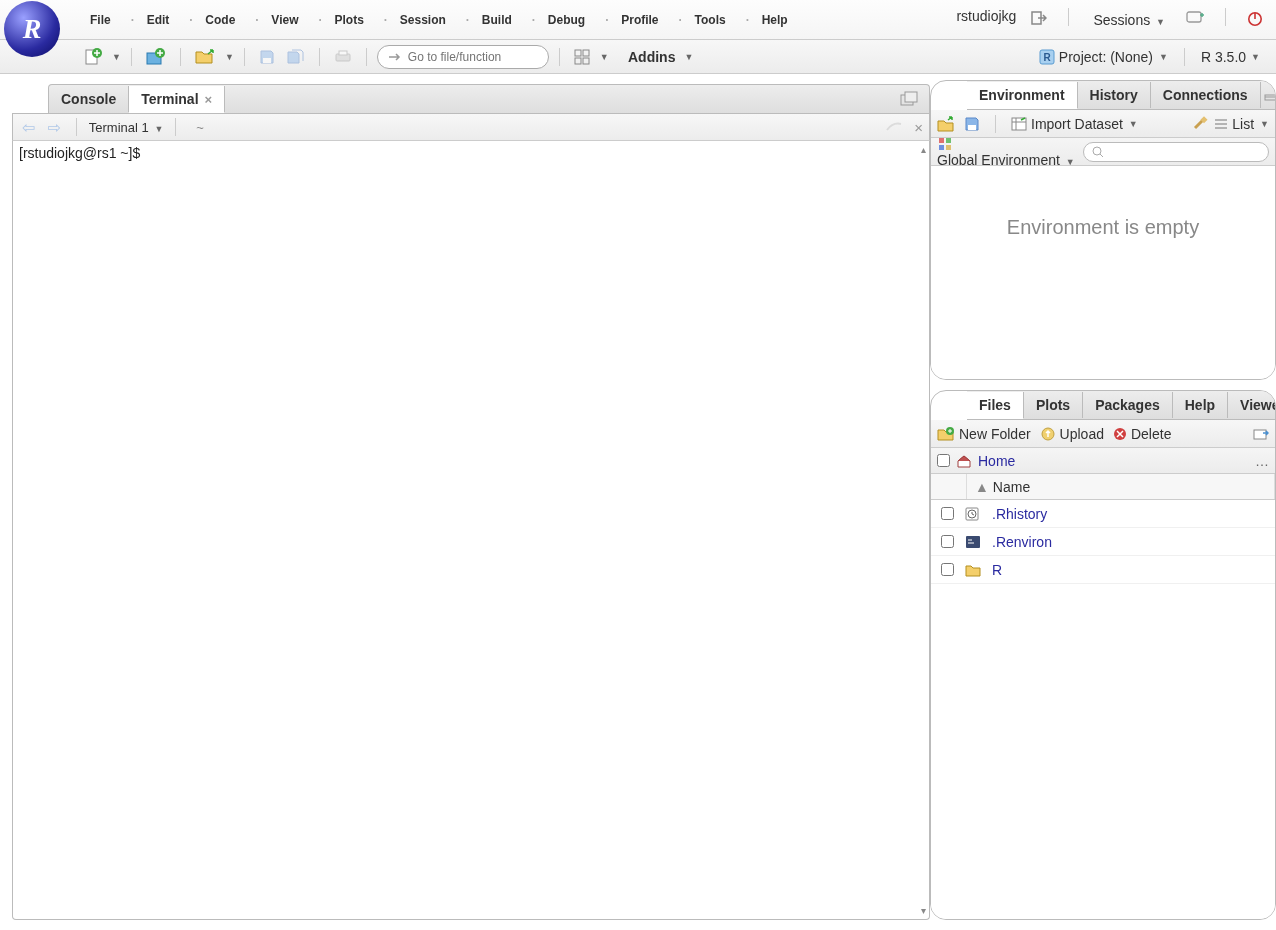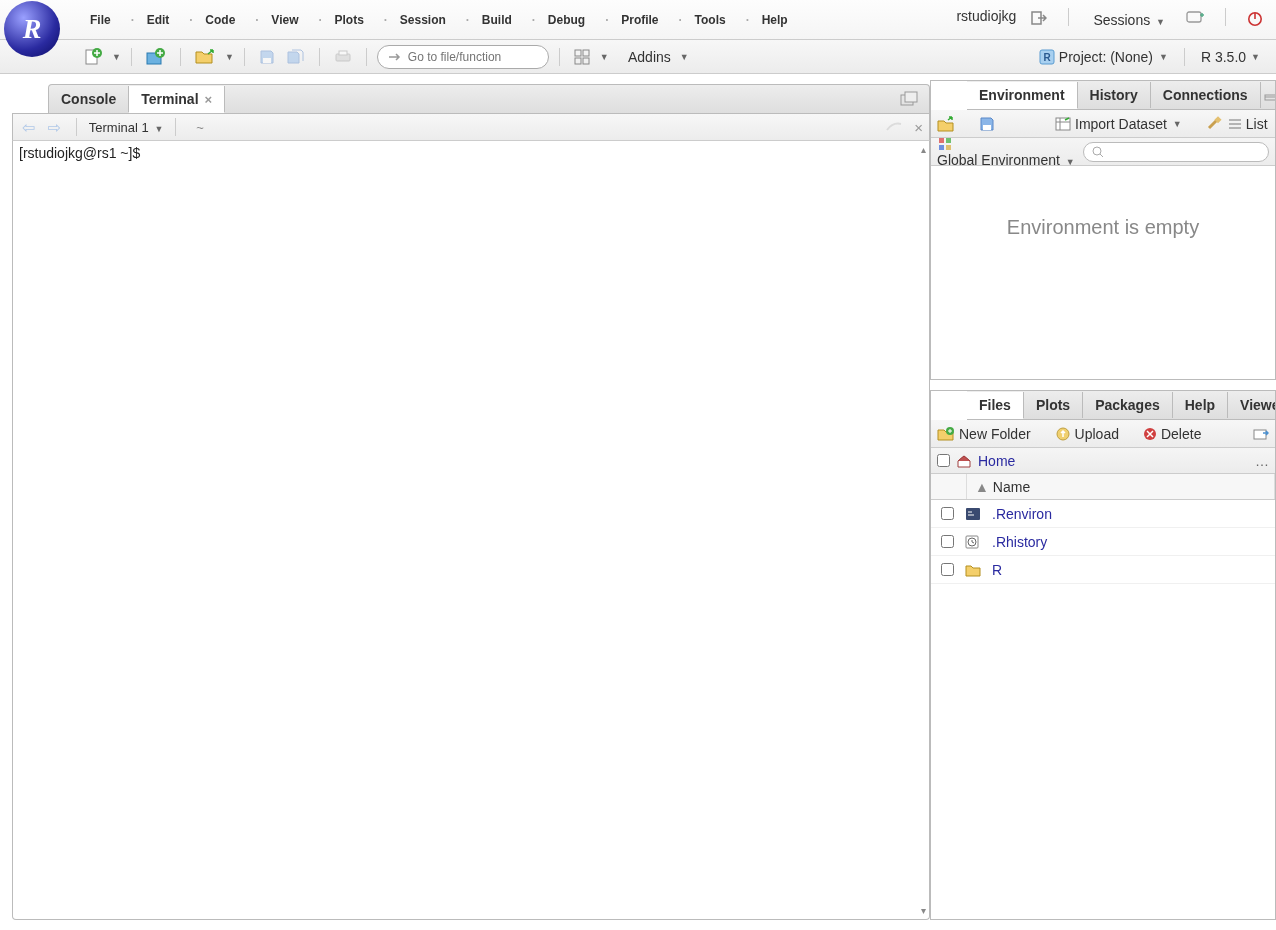--- a/index.html
+++ b/index.html
@@ -13,21 +13,21 @@
   .menuitem{padding:6px 10px; font-weight:bold; color:#333; font-size:12px; cursor:pointer;}
   .menuitem + .menuitem::before{content:"·"; color:#aaa; margin-right:12px;}
   .menubar .right{margin-left:auto; display:flex; align-items:flex-start; gap:12px;}
   .user-name{font-size:14px;color:#333;}
   .sessions-btn{font-size:14px;color:#333; padding:4px 6px; cursor:pointer;}
   .icon-btn{background:none;border:none;cursor:pointer;padding:3px;display:inline-flex;align-items:center;}
   .sep-v{width:1px;height:18px;background:#ccc;margin:0 6px;}
 
   
   .toolbar { height:34px; background:linear-gradient(#f7f7f7,#ececec); border-bottom:1px solid #ccc;display:flex;align-items:center;padding:0 10px 0 80px; gap:4px;}
-  .toolbar .btn{background:none;border:none;padding:3px 4px;cursor:pointer;display:inline-flex;align-items:center;gap:7px;font-size:13px;}
+  .toolbar .btn{background:none;border:none;padding:3px 4px;cursor:pointer;display:inline-flex;align-items:center;gap:7px;font-size:13px;font-weight:bold;}
   .caret{font-size:9px;color:#666;margin-left:2px;}
   .goto-box{background:#fff;border:1px solid #aaa;border-radius:14px;display:flex;align-items:center;padding:2px 10px;gap:6px;height:24px;}
   .goto-box input{border:none;outline:none;font-size:12px;color:#666;width:130px;background:transparent;}
   .toolbar .spacer{flex:1;}
   .proj-btn{display:flex;align-items:center;gap:4px;font-size:14px;color:#333;cursor:pointer;padding:3px 6px;}
   .rver{font-size:14px;color:#333;padding:3px 6px;cursor:pointer;display:flex;align-items:center;gap:3px;}
 
   
   .workspace{display:flex;height:calc(930px - 74px);}
   .left-pane{width:930px;padding:10px 0 10px 12px;display:flex;flex-direction:column;}
@@ -45,25 +45,25 @@
   .term-select{color:#333;cursor:pointer;}
   .path-crumb{color:#888;margin-left:8px;}
   .pane-toolbar .right{margin-left:auto;display:flex;align-items:center;gap:8px;color:#888;}
 
   .pane-body{flex:1;background:#fff;border:1px solid #bbb;border-top:none;border-radius:0 0 4px 4px;padding:4px 6px;font-family:"Menlo","Consolas",monospace;font-size:14px;color:#222;position:relative;}
   .scroll-arrow{position:absolute;right:3px;color:#888;font-size:10px;}
   .scroll-arrow.top{top:3px;}
   .scroll-arrow.bot{bottom:3px;}
 
   
-  .rpane{border:1px solid #bbb;border-radius:0;margin-bottom:10px;display:flex;flex-direction:column;overflow:hidden;}
+  .rpane{border:1px solid #bbb;border-radius:16px;margin-bottom:10px;display:flex;flex-direction:column;overflow:hidden;}
   .rpane .pane-tabs{border:none;border-bottom:1px solid #bbb;border-radius:0;}
   .rpane-top{height:300px;}
   .rpane-bot{flex:1;min-height:0;}
-  .r-toolbar{height:28px;background:linear-gradient(#f7f7f7,#ececec);border-bottom:1px solid #ccc;display:flex;align-items:center;padding:0 6px;gap:24px;font-size:14px;white-space:nowrap;overflow:hidden;}
+  .r-toolbar{height:28px;background:linear-gradient(#f7f7f7,#ececec);border-bottom:1px solid #ccc;display:flex;align-items:center;padding:0 6px;gap:9px;font-size:14px;white-space:nowrap;overflow:hidden;}
   .r-toolbar .btn-item{display:flex;align-items:center;gap:4px;cursor:pointer;color:#333;}
   .r-toolbar .right{margin-left:auto;display:flex;align-items:center;gap:6px;}
   .env-scope-row{height:28px;background:linear-gradient(#f5f5f5,#ececec);border-bottom:1px solid #ccc;display:flex;align-items:center;padding:0 6px;gap:8px;font-size:14px;overflow:hidden;}
   .env-search{border:1px solid #bbb;border-radius:12px;background:#fff;display:flex;align-items:center;padding:1px 8px;gap:5px;height:20px;flex:1;min-width:0;}
   .env-search input{border:none;outline:none;background:transparent;font-size:12px;width:100%;}
   .env-body{flex:1;background:#fff;display:flex;align-items:flex-start;justify-content:center;padding-top:50px;color:#888;font-size:20px;}
 
   
   .breadcrumb-row{height:26px;background:linear-gradient(#f5f5f5,#ececec);border-bottom:1px solid #ccc;display:flex;align-items:center;padding:0 6px;gap:6px;font-size:14px;justify-content:center;}
   .breadcrumb-row .dots{margin-left:auto;color:#666;cursor:pointer;}
@@ -399,36 +399,36 @@
         <div class="name-col">
           <span style="color:#888;">▲</span>
           <span>Name</span>
         </div>
       </div>
       <div class="file-list">
         <div class="file-row">
           <input type="checkbox" style="">
           <span class="file-icon">
               <svg width="16" height="14">
-                <rect x="1" y="1" width="14" height="12" rx="1" fill="#3a4a70"></rect>
-                <path d="M3 5 h4 M3 8 h6" stroke="#fff"></path>
+                <rect x="1" y="1" width="12" height="12" rx="1" fill="#fff" stroke="#888"></rect>
+                <circle cx="7" cy="7" r="4" fill="none" stroke="#666"></circle>
+                <path d="M7 5 v2 l2 1" stroke="#666" fill="none"></path>
               </svg>
             </span>
-          <span class="fname">.Renviron</span>
+          <span class="fname">.Rhistory</span>
         </div>
         <div class="file-row">
           <input type="checkbox" style="">
           <span class="file-icon">
               <svg width="16" height="14">
-                <rect x="1" y="1" width="12" height="12" rx="1" fill="#fff" stroke="#888"></rect>
-                <circle cx="7" cy="7" r="4" fill="none" stroke="#666"></circle>
-                <path d="M7 5 v2 l2 1" stroke="#666" fill="none"></path>
+                <rect x="1" y="1" width="14" height="12" rx="1" fill="#3a4a70"></rect>
+                <path d="M3 5 h4 M3 8 h6" stroke="#fff"></path>
               </svg>
             </span>
-          <span class="fname">.Rhistory</span>
+          <span class="fname">.Renviron</span>
         </div>
         <div class="file-row">
           <input type="checkbox" style="">
           <span class="file-icon">
               <svg width="16" height="14">
                 <path d="M1 3 h5 l2 2 h7 v8 h-14 z" fill="#f4cf6b" stroke="#b38f20"></path>
               </svg>
             </span>
           <span class="fname">R</span>
         </div>

